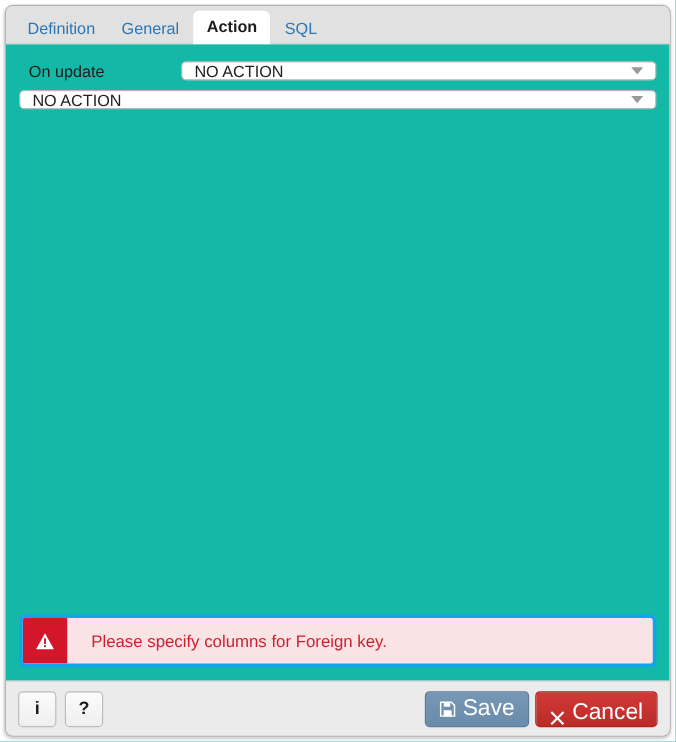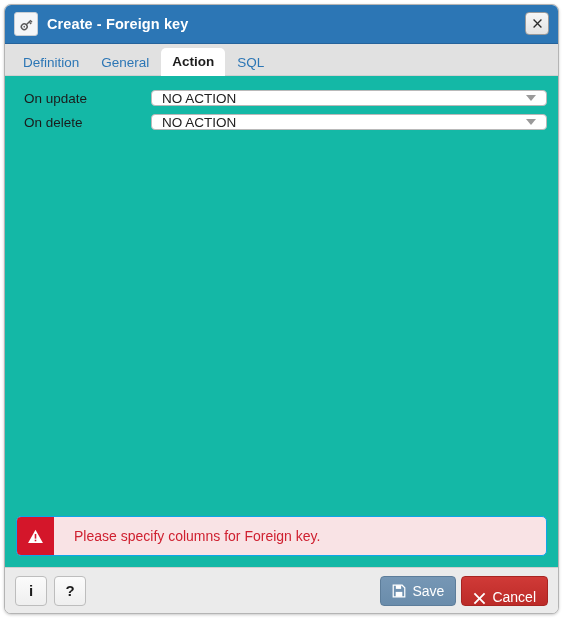--- a/index.html
+++ b/index.html
@@ -166,21 +166,21 @@
   .spacer { flex: 1 1 auto; min-height: 0; }
 
   
   .alert {
     flex: 0 0 auto;
     height: 38px;
     margin-bottom: 11px;
     display: flex;
     align-items: stretch;
     background: #f9e3e5;
-    border: 1px solid #0ea5e9;
+    border: 3px solid #0ea5e9;
     border-radius: 5px;
     overflow: hidden;
   }
   .alert-icon {
     flex: 0 0 37px;
     background: #d4162a;
     display: flex;
     align-items: center;
     justify-content: center;
   }
@@ -223,55 +223,36 @@
   }
 
   .btn {
     height: 30px;
     box-sizing: border-box;
     border-radius: 4px;
     display: flex;
     align-items: center;
     gap: 6px;
     padding: 0 11px;
-    font-size: 14px;
+    font-size: 19px;
     color: #ffffff;
     cursor: pointer;
     white-space: nowrap;
   }
   .btn-save   { background: linear-gradient(#7697b5, #6a8cab); border: 1px solid #5d7d9a; }
   .btn-cancel { background: linear-gradient(#d03a37, #bc2b28); border: 1px solid #a72522; align-items: flex-end; }
   .btn-reset  { background: linear-gradient(#eeb87c, #e6a967); border: 1px solid #d69a57; color: #fdf3e8; }
 
   .ico { flex: 0 0 auto; display: block; }
 </style>
 </head>
 <body>
 
 <div class="dialog">
 
-  <div class="titlebar">
-    <div class="title-icon">
-      <svg class="ico" width="15" height="15" viewBox="0 0 16 16" aria-hidden="true">
-        <g transform="rotate(-45 8 8)">
-          <circle cx="4.6" cy="8" r="3.1" fill="none" stroke="#5a5a5a" stroke-width="1.5"></circle>
-          <circle cx="4.6" cy="8" r="0.9" fill="#5a5a5a"></circle>
-          <rect x="7.2" y="7.3" width="7.4" height="1.5" fill="#5a5a5a"></rect>
-          <rect x="11.2" y="8.6" width="1.4" height="2.6" fill="#5a5a5a"></rect>
-          <rect x="13.3" y="8.6" width="1.3" height="1.9" fill="#5a5a5a"></rect>
-        </g>
-      </svg>
-    </div>
-    <div class="title-text">Create - Foreign key</div>
-    <div class="close-btn">
-      <svg class="ico" width="11" height="11" viewBox="0 0 12 12" aria-hidden="true">
-        <path d="M2.2 1.2 L6 5 L9.8 1.2 L10.8 2.2 L7 6 L10.8 9.8 L9.8 10.8 L6 7 L2.2 10.8 L1.2 9.8 L5 6 L1.2 2.2 Z" fill="#2b2b2b"></path>
-      </svg>
-    </div>
-  </div>
 
   <div class="tabstrip">
     <div class="tab">Definition</div>
     <div class="tab">General</div>
     <div class="tab active">Action</div>
     <div class="tab">SQL</div>
   </div>
 
   <div class="content">
 
@@ -279,21 +260,20 @@
 
       <div class="form-row">
         <div class="form-label">On update</div>
         <div class="select-box">
           <span class="select-value">NO ACTION</span>
           <span class="caret"></span>
         </div>
       </div>
 
       <div class="form-row">
-        <div class="form-label">On delete</div>
         <div class="select-box">
           <span class="select-value">NO ACTION</span>
           <span class="caret"></span>
         </div>
       </div>
 
     </div>
 
     <div class="spacer"></div>
 

